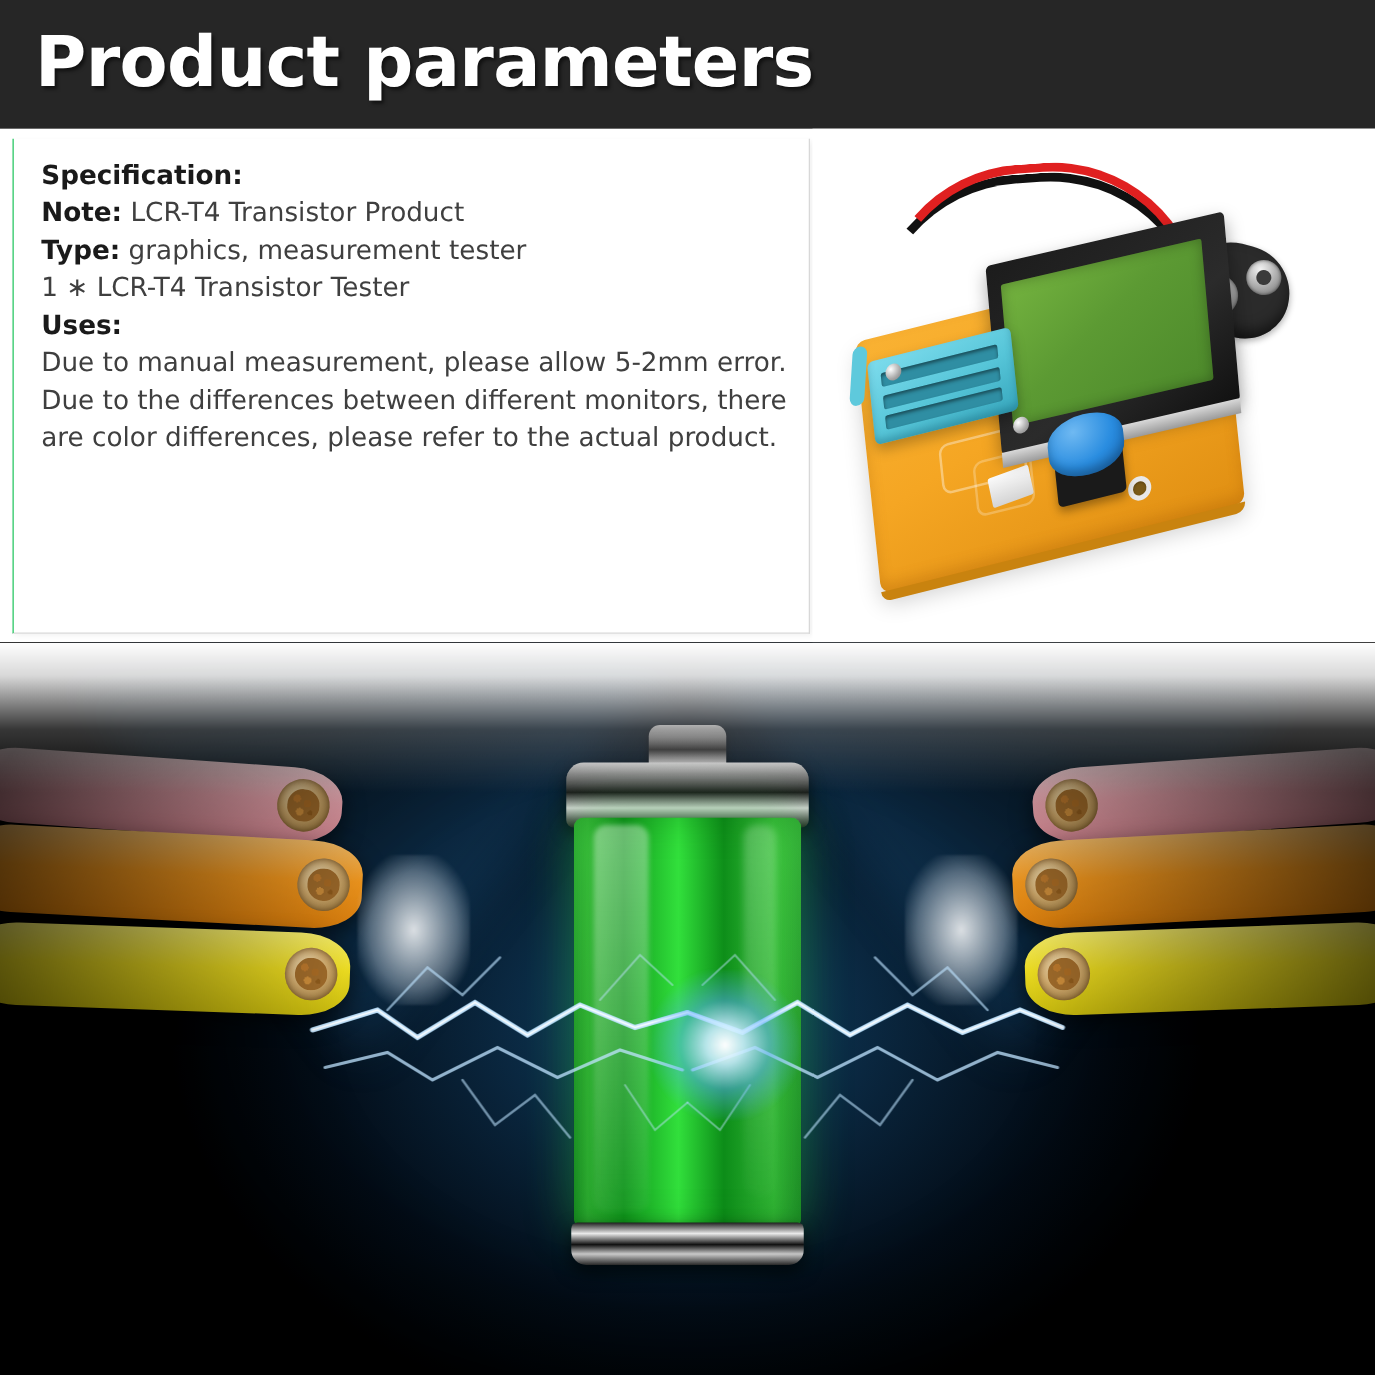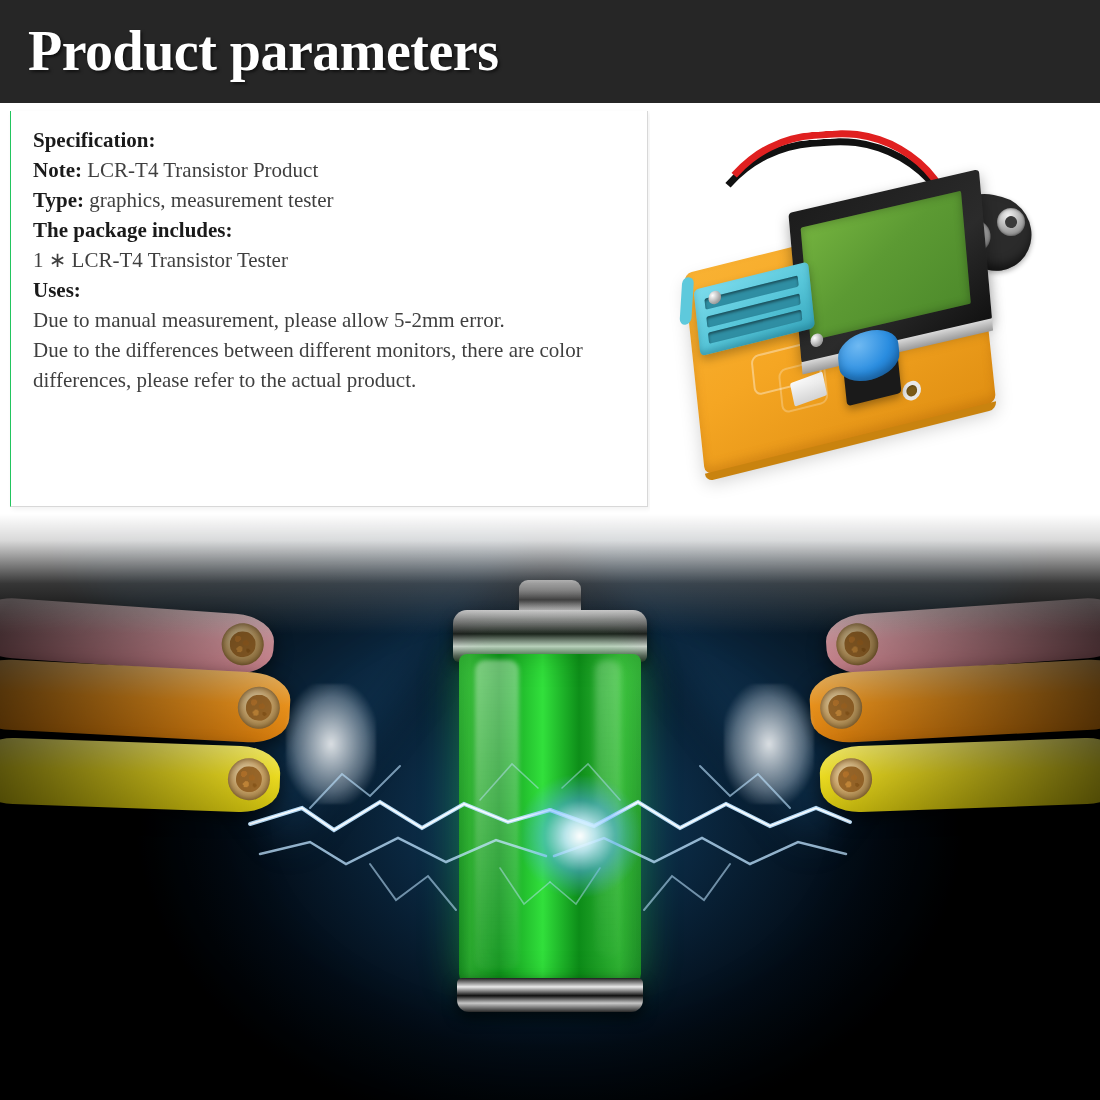--- a/index.html
+++ b/index.html
@@ -3,21 +3,21 @@
 <meta charset="utf-8">
 <title>Product parameters</title>
 <style>
   * { margin:0; padding:0; box-sizing:border-box; }
   html, body { width:1100px; height:1100px; }
   body {
     font-family: "DejaVu Sans", "Liberation Sans", sans-serif;
     background:#ffffff;
     overflow:hidden;
   }
-  .page { position:relative; width:1100px; height:1100px; background:#737373;font-family:Liberation Serif, serif; }
+  .page { position:relative; width:1100px; height:1100px; background:#737373; }
 
   
   .banner {
     position:absolute; left:0; top:0; width:1100px; height:103px;
     background:#262626;
   }
   .banner-title {
     position:absolute; left:28px; top:13px;
     font-size:56px; font-weight:bold; color:#ffffff;
     letter-spacing:-0.5px; line-height:76px;
@@ -325,23 +325,20 @@
     <div class="spec-panel">
       <div class="spec-body">
         <div class="spec-line">
           <span class="lbl">Specification:</span>
         </div>
         <div class="spec-line">
           <span class="lbl">Note:</span><span class="val"> LCR-T4 Transistor Product</span>
         </div>
         <div class="spec-line">
           <span class="lbl">Type:</span><span class="val"> graphics, measurement tester</span>
-        </div>
-        <div class="spec-line">
-          <span class="lbl">The package includes:</span>
         </div>
         <div class="spec-line">
           <span class="val">1 ∗ LCR-T4 Transistor Tester</span>
         </div>
         <div class="spec-line">
           <span class="lbl">Uses:</span>
         </div>
         <div class="spec-line wrap">
           <span class="val">Due to manual measurement, please allow 5-2mm error.</span>
         </div>

